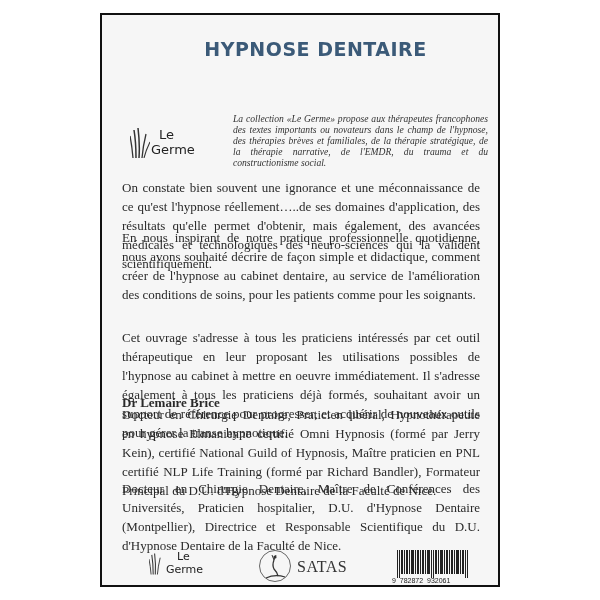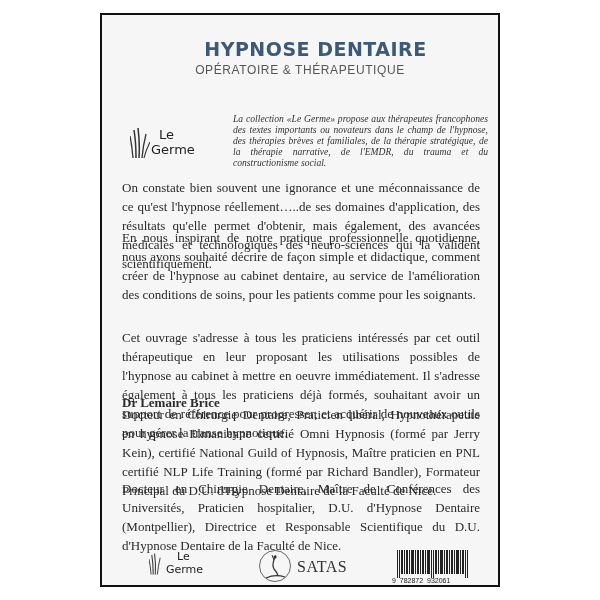--- a/index.html
+++ b/index.html
@@ -51,21 +51,20 @@
     .satas .name { position: absolute; left: 39px; top: 9px; font-family: "Liberation Serif", serif; font-size: 16px; color: #333; letter-spacing: 0.5px; }
     .barcode { position: absolute; left: 290px; top: 535px; width: 78px; height: 36px; }
     .barcode .bars { position: absolute; left: 5px; top: 0; width: 72px; height: 28px; }
     .barcode .digits { position: absolute; left: 0; top: 27px; width: 80px; font-family: "Liberation Sans", sans-serif; font-size: 7px; color: #222; white-space: pre; }
   </style>
 </head>
 <body>
 
 <div class="cover">
   <div class="title">HYPNOSE DENTAIRE</div>
-  <div class="subtitle">Opératoire &amp; Thérapeutique</div>
 
   <div class="germe-logo">
     <svg class="grass" viewBox="0 0 20 30">
       <path d="M3 30 Q2 18 0 8" stroke="#333" stroke-width="1.3" fill="none"></path>
       <path d="M6 30 Q6 14 4 2" stroke="#333" stroke-width="1.5" fill="none"></path>
       <path d="M9 30 Q10 16 8 0" stroke="#333" stroke-width="1.5" fill="none"></path>
       <path d="M12 30 Q13 18 16 6" stroke="#333" stroke-width="1.3" fill="none"></path>
       <path d="M14 30 Q16 22 20 14" stroke="#333" stroke-width="1.1" fill="none"></path>
     </svg>
     <span class="le">Le</span>

